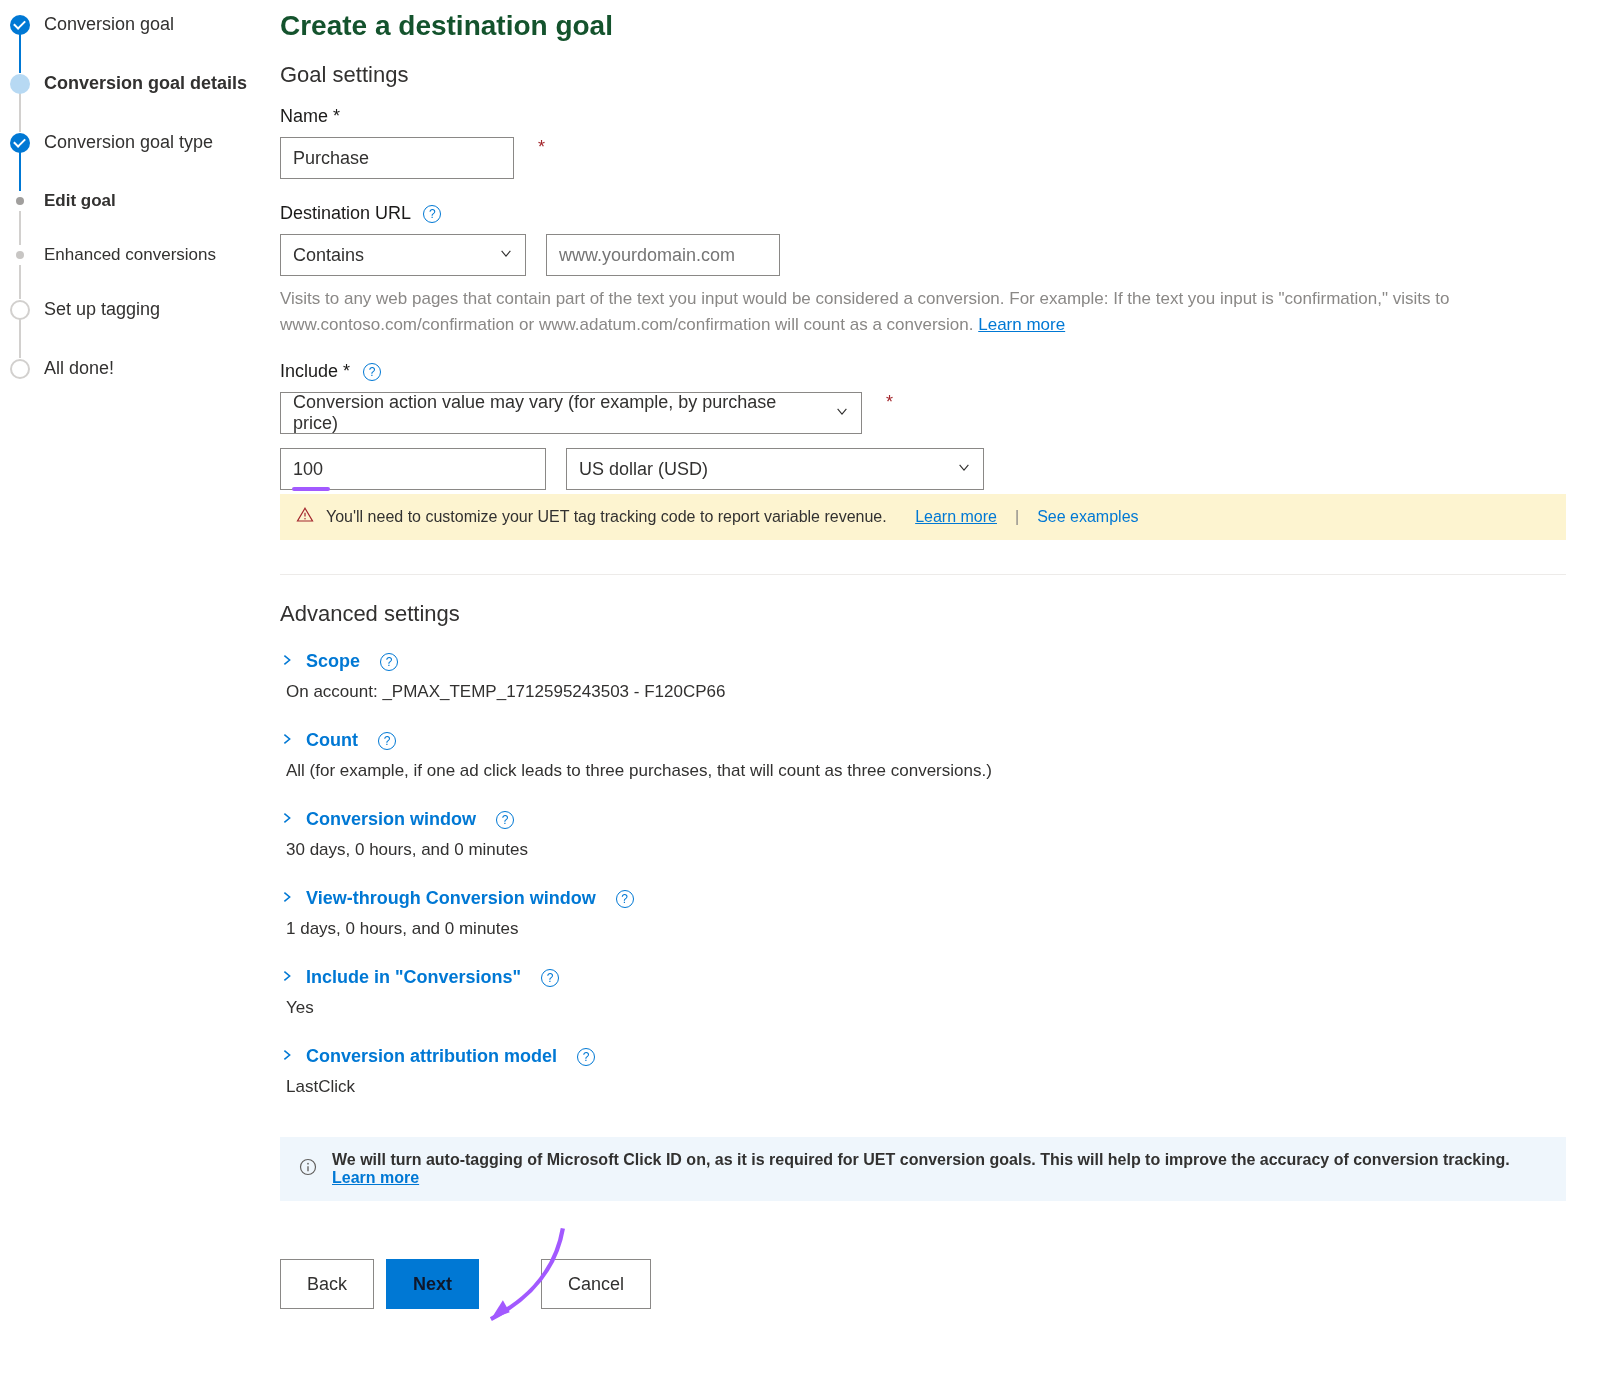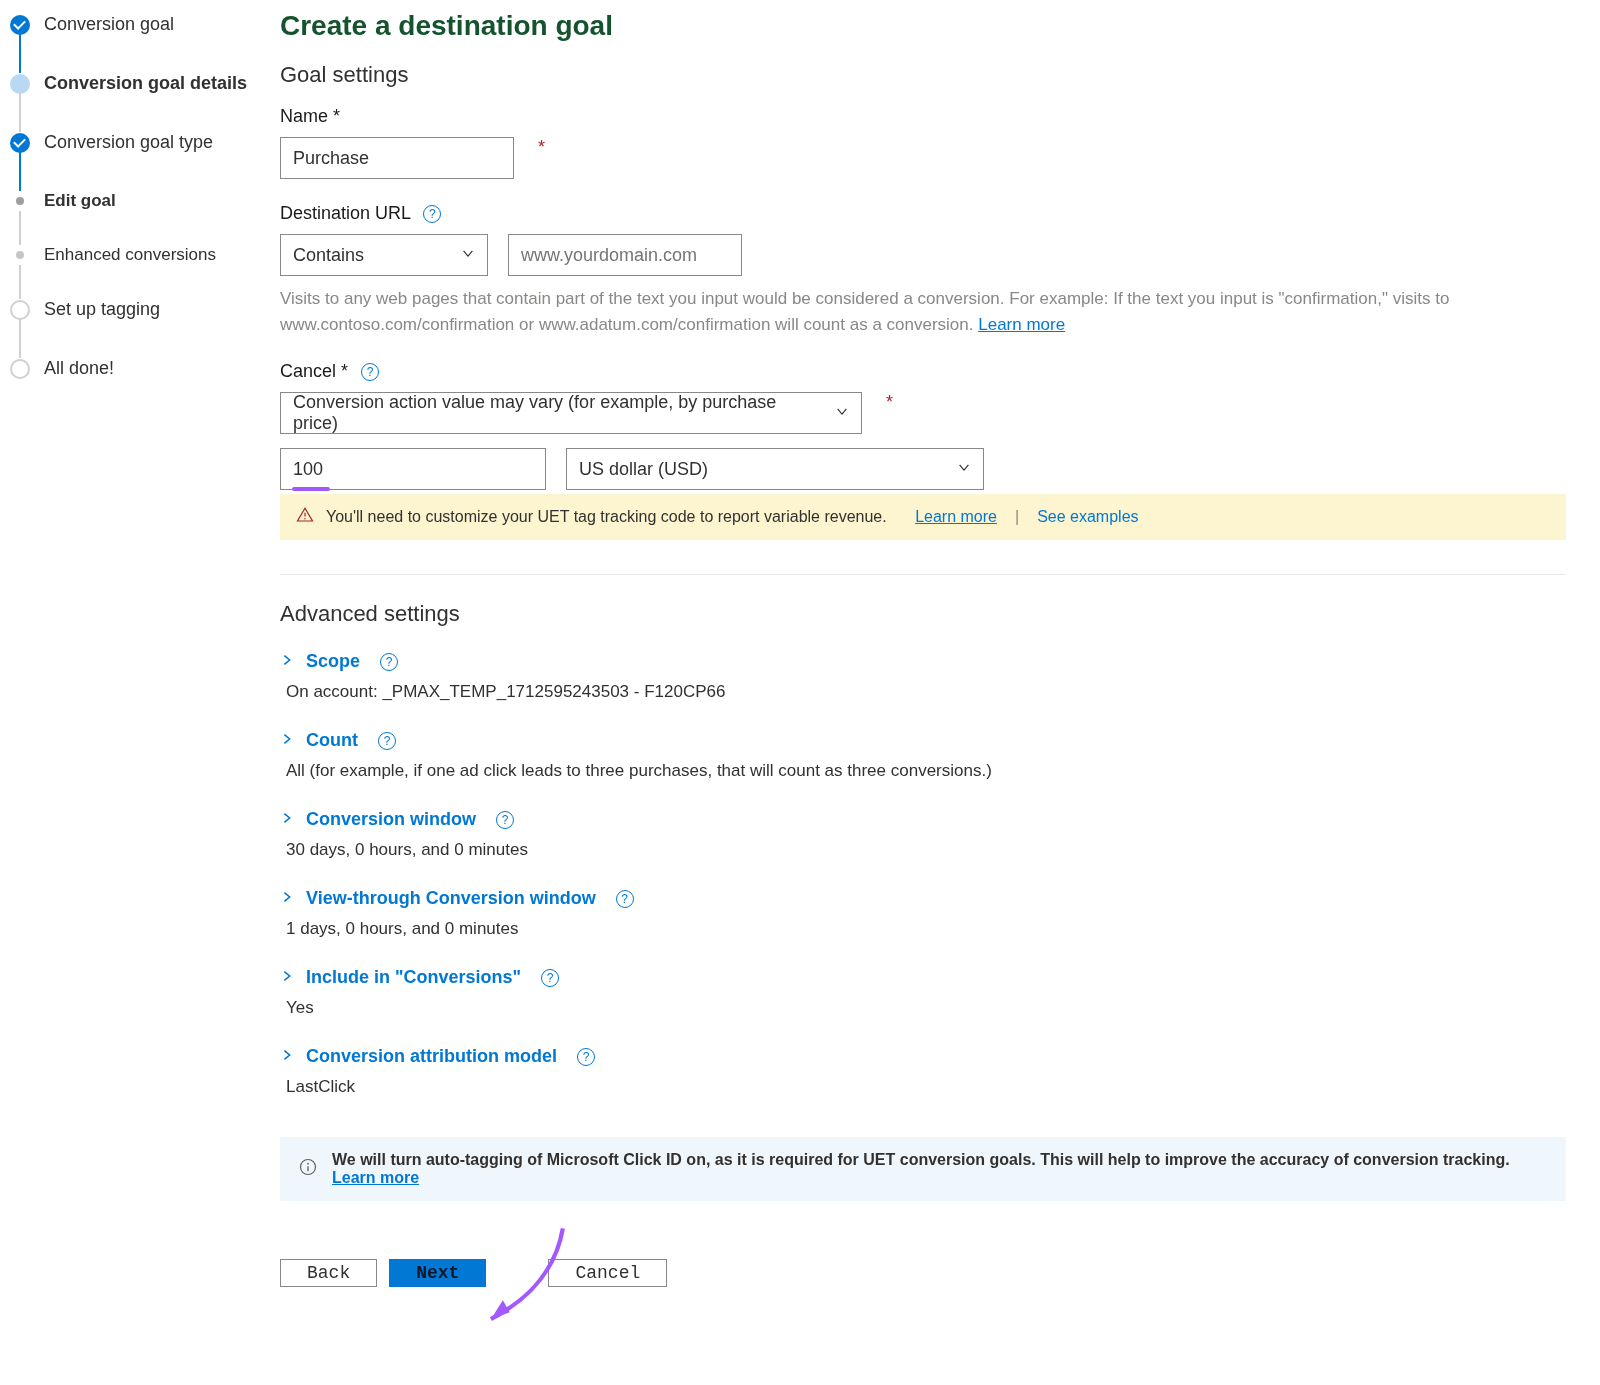--- a/index.html
+++ b/index.html
@@ -228,26 +228,26 @@
   }
   
   .footer-btns {
     display: flex;
     gap: 12px;
     margin-top: 58px;
     align-items: center;
     position: relative;
   }
   .btn {
-    height: 28px;
+    height: 50px;
     padding: 0 26px;
     border: 1px solid #8a8886;
     background: #fff;
     font-size: 18px;
-    font-family: Liberation Mono, monospace;
+    font-family: Liberation Sans, sans-serif;
     cursor: pointer;
     color: #323130;
   }
   .btn.primary {
     background: #0078d4;
     border-color: #0078d4;
     color: #0f172a;
     font-weight: 600;
   }
   .btn.cancel { margin-left: 50px; }
@@ -325,39 +325,39 @@
         <span class="req-star">*</span>
       </div>
     </div>
 
     <div class="field">
       <label class="field-label">
         <span>Destination URL</span>
         <span class="help-icon">?</span>
       </label>
       <div class="field-row">
-        <div class="select" style="width:208px">
+        <div class="select" style="width:246px">
           <span>Contains</span>
           <span class="chevron-down">
             <svg viewBox="0 0 16 16">
                 <polyline points="3,5 8,11 13,5"></polyline>
               </svg>
           </span>
         </div>
         <input type="text" class="text-input" style="width: 234px; color: rgb(138, 136, 134);" placeholder="www.yourdomain.com">
       </div>
       <p class="helper-text">
         <span>Visits to any web pages that contain part of the text you input would be considered a conversion. For example: If the text you input is "confirmation," visits to www.contoso.com/confirmation or www.adatum.com/confirmation will count as a conversion.  </span>
         <a class="link">Learn more</a>
       </p>
     </div>
 
     <div class="field" style="margin-bottom:10px;">
       <label class="field-label">
-        <span>Cancel *</span>
+        <span>Include *</span>
         <span class="help-icon">?</span>
       </label>
       <div class="field-row" style="margin-bottom:14px;">
         <div class="select" style="width:582px">
           <span>Conversion action value may vary (for example, by purchase price)</span>
           <span class="chevron-down">
             <svg viewBox="0 0 16 16">
                 <polyline points="3,5 8,11 13,5"></polyline>
               </svg>
           </span>

